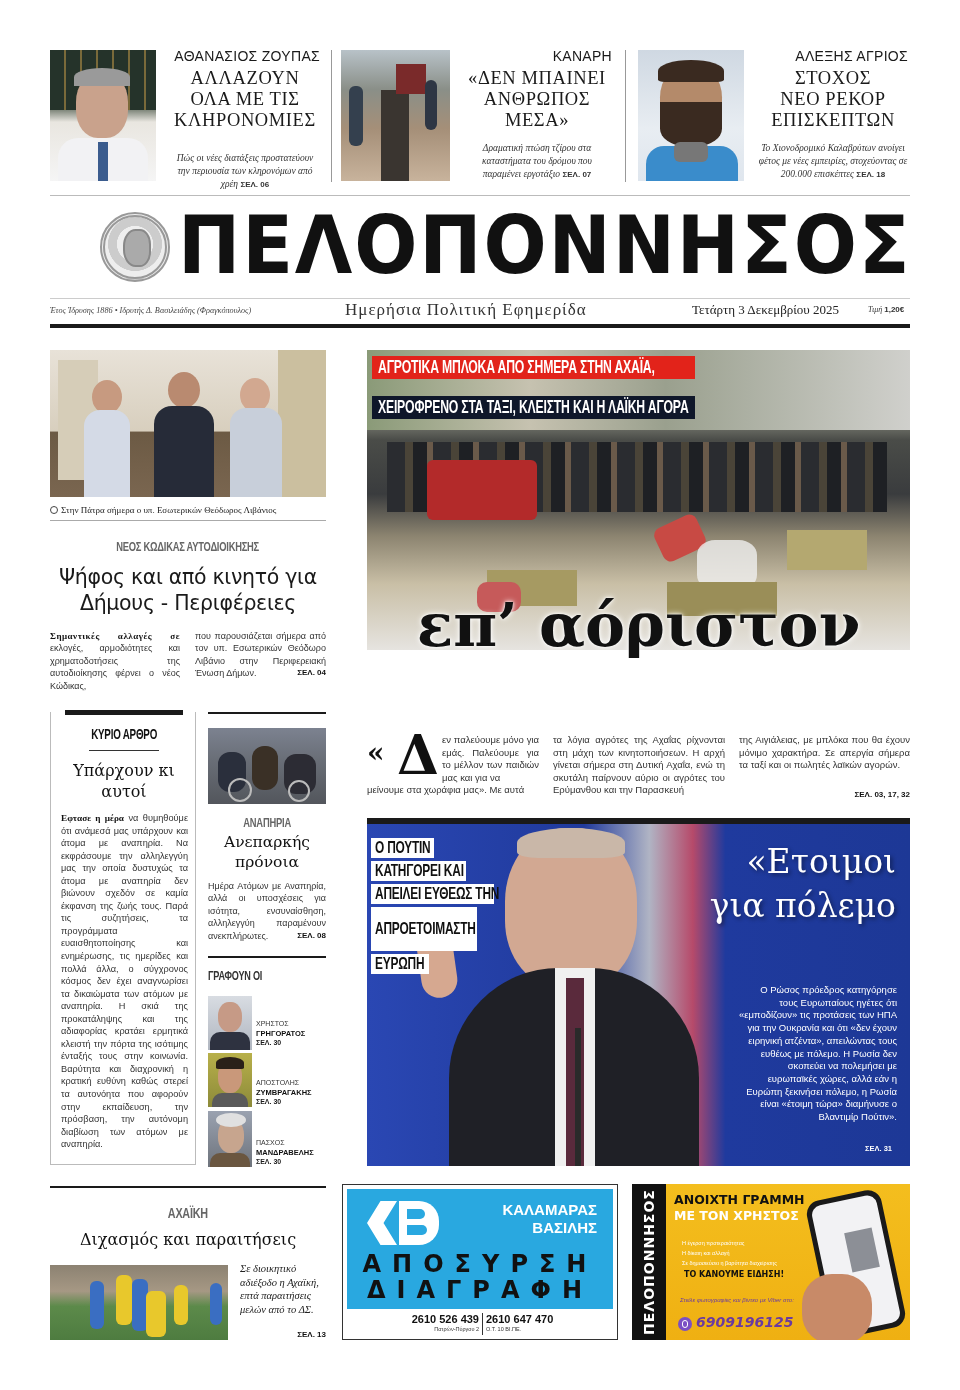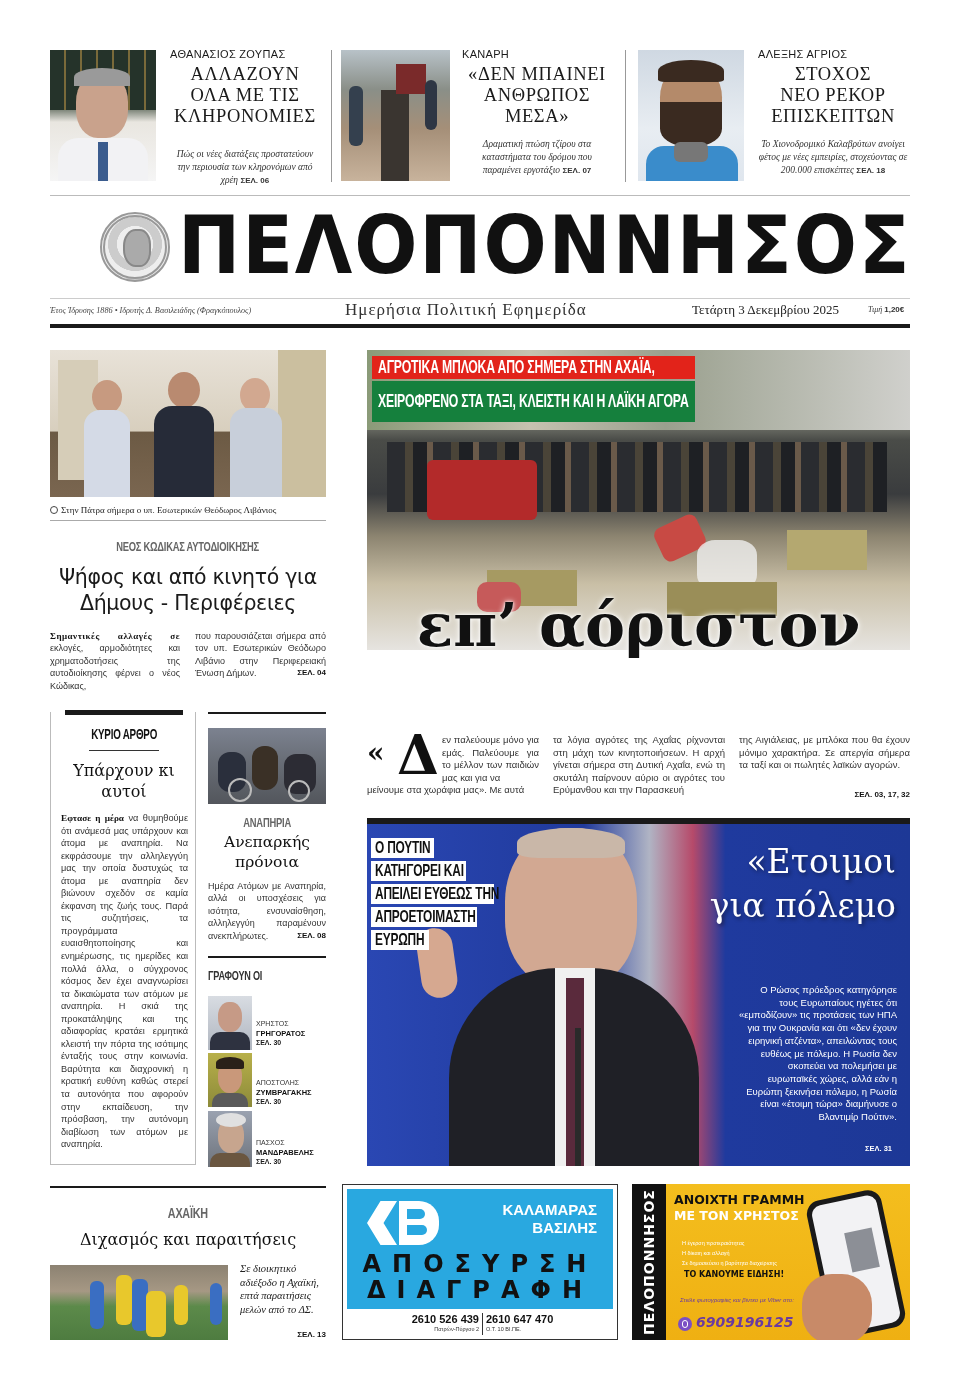--- a/index.html
+++ b/index.html
@@ -3,21 +3,21 @@
 <meta charset="utf-8">
 <style>
   *{box-sizing:border-box;margin:0;padding:0}
   html,body{width:960px;height:1390px;background:#fff;overflow:hidden}
   body{position:relative;font-family:"DejaVu Serif",serif;color:#1a1a1a}
   .abs{position:absolute}
   .serif{font-family:"Liberation Serif",serif}
   .cond{font-family:"Liberation Sans",sans-serif;font-weight:bold;transform:scaleX(.72);transform-origin:center;display:inline-block;letter-spacing:-.3px}
   .photo{position:absolute;overflow:hidden}
   
-  .teaser-kicker{font-family:"Liberation Sans",sans-serif;font-size:11px;text-align:left;letter-spacing:.3px}
+  .teaser-kicker{font-family:"Liberation Sans",sans-serif;font-size:14px;text-align:right;letter-spacing:.3px}
   .teaser-title{font-family:"Liberation Serif",serif;font-size:18.5px;line-height:21px;text-align:center;letter-spacing:.6px}
   .teaser-text{font-family:"Liberation Serif",serif;font-style:italic;font-size:9.5px;line-height:13px;text-align:center;color:#333}
   .sel{font-family:"Liberation Sans",sans-serif;font-weight:bold;font-style:normal;font-size:8px}
   .vrule{position:absolute;width:1px;background:#999}
   .hrule{position:absolute;height:1px;background:#999}
   .body-text{font-family:"Liberation Sans",sans-serif;font-size:9px;line-height:12.4px;color:#333;text-align:justify}
   .section-kicker{font-family:"Liberation Sans",sans-serif;font-weight:bold;color:#666;text-align:center;font-size:12px}
 </style>
 </head>
 <body>
@@ -185,21 +185,21 @@
     <div style="position:absolute;left:60px;top:110px;width:110px;height:60px;background:#b32a2a;border-radius:6px"></div>
     <div style="position:absolute;left:290px;top:170px;width:46px;height:36px;background:#c84a44;border-radius:8px;transform:rotate(-25deg)"></div>
     <div style="position:absolute;left:330px;top:190px;width:60px;height:50px;background:#efefef;border-radius:30%;opacity:.8"></div>
     <div style="position:absolute;left:120px;top:220px;width:90px;height:36px;background:#a69a62"></div>
     <div style="position:absolute;left:300px;top:232px;width:110px;height:34px;background:#9a8e58"></div>
     <div style="position:absolute;left:420px;top:180px;width:80px;height:40px;background:#b4a870"></div>
     <div style="position:absolute;left:110px;top:232px;width:44px;height:30px;background:#c65a5a;border-radius:10px"></div>
   </div>
   <div class="abs" style="left:372px;top:356px">
     <div style="background:#e2231a;color:#fff;padding:1px 6px;display:inline-block;font-family:'Liberation Sans',sans-serif;font-weight:bold;font-size:18px;line-height:21px"><span class="cond" style="transform:scaleX(.68);transform-origin:left center;margin-right:-96px">ΑΓΡΟΤΙΚΑ ΜΠΛΟΚΑ ΑΠΟ ΣΗΜΕΡΑ ΣΤΗΝ ΑΧΑΪΑ,</span></div><br>
-    <div style="background:#15803d;color:#fff;padding:10px 6px;display:inline-block;font-family:'Liberation Sans',sans-serif;font-weight:bold;font-size:18px;line-height:21px;margin-top:2px"><span class="cond" style="transform:scaleX(.68);transform-origin:left center;margin-right:-146px">ΧΕΙΡΟΦΡΕΝΟ ΣΤΑ ΤΑΞΙ, ΚΛΕΙΣΤΗ ΚΑΙ Η ΛΑΪΚΗ ΑΓΟΡΑ</span></div>
+    <div style="background:#0f172a;color:#fff;padding:1px 6px;display:inline-block;font-family:'Liberation Sans',sans-serif;font-weight:bold;font-size:18px;line-height:21px;margin-top:17px"><span class="cond" style="transform:scaleX(.68);transform-origin:left center;margin-right:-146px">ΧΕΙΡΟΦΡΕΝΟ ΣΤΑ ΤΑΞΙ, ΚΛΕΙΣΤΗ ΚΑΙ Η ΛΑΪΚΗ ΑΓΟΡΑ</span></div>
   </div>
   <div class="abs" style="left:367px;top:594px;width:543px;text-align:center;font-family:'DejaVu Serif',serif;font-weight:bold;font-size:60px;line-height:62px;color:#111;text-shadow:0 0 6px #fff,0 0 3px #fff">
     <div>επ’ αόριστον</div>
   </div>
 
   <div class="abs" style="left:367px;top:734px;width:172px">
     <span style="position:absolute;left:0;top:2px;font-family:'DejaVu Serif',serif;font-weight:bold;font-size:28px;color:#111">«</span>
     <span style="position:absolute;left:30px;top:-6px;font-family:'DejaVu Serif',serif;font-weight:bold;font-size:54px;line-height:54px;color:#111">Δ</span>
     <div class="body-text" style="margin-left:75px;width:97px;font-size:9.5px;line-height:12.6px">εν παλεύουμε μόνο για εμάς. Παλεύουμε για το μέλλον των παιδιών μας και για να</div>
     <div class="body-text" style="font-size:9.5px;line-height:12.6px">μείνουμε στα χωράφια μας». Με αυτά</div>
@@ -218,21 +218,21 @@
     <div style="position:absolute;left:82px;top:150px;width:250px;height:200px;border-radius:110px 110px 0 0;background:#1f2026"></div>
     <div style="position:absolute;left:188px;top:150px;width:40px;height:200px;background:#f0f0f0"></div>
     <div style="position:absolute;left:199px;top:160px;width:18px;height:190px;background:#5a2a3c"></div>
     <div style="position:absolute;left:52px;top:110px;width:36px;height:70px;border-radius:18px;background:#d6a890;transform:rotate(-8deg)"></div>
     <div style="position:absolute;left:208px;top:210px;width:6px;height:140px;background:#2a2a2a"></div>
   </div>
   <div style="position:absolute;left:4px;top:20px">
     <div style="background:#fff;display:block;width:fit-content;padding:0 4px;margin-bottom:3px;font-family:'Liberation Sans',sans-serif;font-weight:bold;font-size:17px;line-height:20px;color:#111"><span class="cond" style="transform:scaleX(.7);transform-origin:left center;margin-right:-24px">Ο ΠΟΥΤΙΝ</span></div>
     <div style="background:#fff;display:block;width:fit-content;padding:0 4px;margin-bottom:3px;font-family:'Liberation Sans',sans-serif;font-weight:bold;font-size:17px;line-height:20px;color:#111"><span class="cond" style="transform:scaleX(.7);transform-origin:left center;margin-right:-40px">ΚΑΤΗΓΟΡΕΙ ΚΑΙ</span></div>
     <div style="background:#fff;display:block;width:fit-content;padding:0 4px;margin-bottom:3px;font-family:'Liberation Sans',sans-serif;font-weight:bold;font-size:17px;line-height:20px;color:#111"><span class="cond" style="transform:scaleX(.7);transform-origin:left center;margin-right:-62px">ΑΠΕΙΛΕΙ ΕΥΘΕΩΣ ΤΗΝ</span></div>
-    <div style="background:#fff;display:block;width:fit-content;padding:0 4px;margin-bottom:3px;font-family:'Liberation Sans',sans-serif;font-weight:bold;font-size:17px;line-height:20px;color:#111"><span class="cond" style="transform:scaleX(.7);transform-origin:left center;margin-right:-46px">ΑΠΡΟΕΤΟΙΜΑΣΤΗ</span></div>
+    <div style="background:#fff;display:block;width:fit-content;padding:12px 4px;margin-bottom:3px;font-family:'Liberation Sans',sans-serif;font-weight:bold;font-size:17px;line-height:20px;color:#111"><span class="cond" style="transform:scaleX(.7);transform-origin:left center;margin-right:-46px">ΑΠΡΟΕΤΟΙΜΑΣΤΗ</span></div>
     <div style="background:#fff;display:block;width:fit-content;padding:0 4px;margin-bottom:3px;font-family:'Liberation Sans',sans-serif;font-weight:bold;font-size:17px;line-height:20px;color:#111"><span class="cond" style="transform:scaleX(.7);transform-origin:left center;margin-right:-20px">ΕΥΡΩΠΗ</span></div>
   </div>
   <div style="position:absolute;right:14px;top:22px;width:220px;text-align:right;font-family:'DejaVu Serif',serif;font-size:33px;line-height:44px;color:#fff;text-shadow:2px 2px 4px rgba(0,0,0,.45)">
     <div>«Ετοιμοι</div>
     <div>για πόλεμο</div>
   </div>
   <div style="position:absolute;left:372px;top:166px;width:158px;font-family:'Liberation Sans',sans-serif;font-size:9.5px;line-height:12.7px;color:#fff;text-align:right">Ο Ρώσος πρόεδρος κατηγόρησε τους Ευρωπαίους ηγέτες ότι «εμποδίζουν» τις προτάσεις των ΗΠΑ για την Ουκρανία και ότι «δεν έχουν ειρηνική ατζέντα», απειλώντας τους ευθέως με πόλεμο. Η Ρωσία δεν σκοπεύει να πολεμήσει με ευρωπαϊκές χώρες, αλλά εάν η Ευρώπη ξεκινήσει πόλεμο, η Ρωσία είναι «έτοιμη τώρα» διαμήνυσε ο Βλαντιμίρ Πούτιν».</div>
   <div class="sel" style="position:absolute;right:18px;top:326px;color:#fff;font-size:7.5px">ΣΕΛ. 31</div>
 </div>
 

